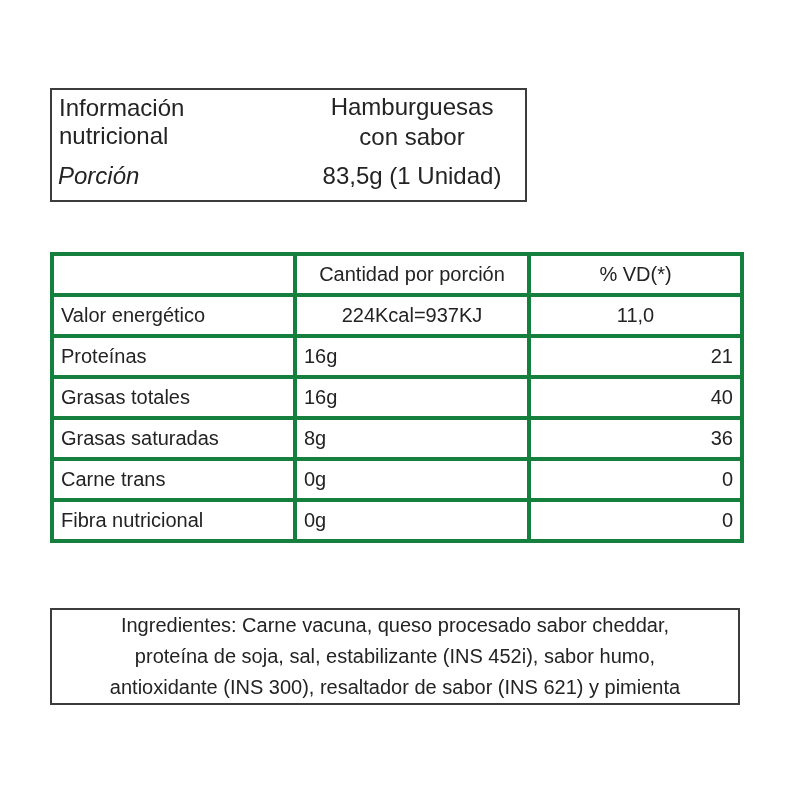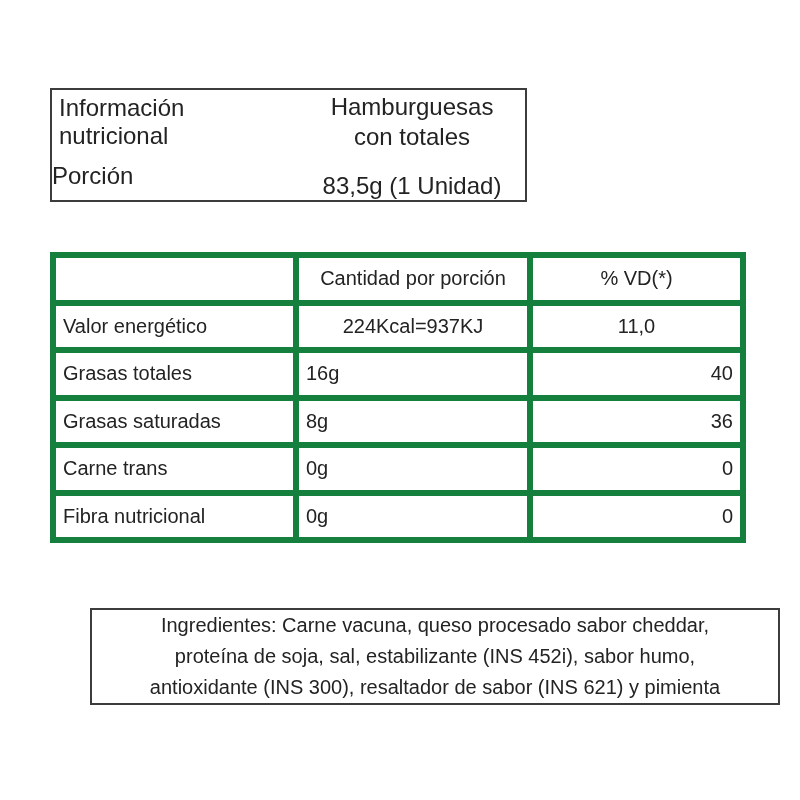--- a/index.html
+++ b/index.html
@@ -41,43 +41,45 @@
     justify-content: center;
   }
   .info-product > div {
     width: 200px;
     text-align: center;
     line-height: 30px;
   }
   .info-portion-label {
     display: flex;
     align-items: flex-end;
-    padding-left: 0;
+    padding-left: 6px;
     padding-bottom: 10px;
+    font-style: italic;
   }
   .info-portion-value {
     display: flex;
     align-items: flex-end;
     justify-content: center;
+    padding-bottom: 10px;
   }
 
   
   .nutri-table {
     position: absolute;
     left: 50px;
     top: 252px;
     width: 690px;
     height: 291px;
     border-collapse: collapse;
     table-layout: fixed;
     font-size: 20px;
     color: #232323;
   }
   .nutri-table td {
-    border: 6px solid #15803d;
+    border: 4px solid #15803d;
     padding: 0;
     height: 30px;
     overflow: hidden;
     white-space: nowrap;
   }
   .col-label  { width: 243px; }
   .col-qty    { width: 234px; }
   .col-dv     { width: 213px; }
   td.lbl      { text-align: left;  padding-left: 7px; }
   td.left     { text-align: left;  padding-left: 7px; }
@@ -93,30 +95,29 @@
     height: 97px;
     box-sizing: border-box;
     border: 2px solid #3c3c3c;
     display: flex;
     flex-direction: column;
     justify-content: space-between;
     align-items: center;
     text-align: center;
     font-size: 20px;
     line-height: 31px;
-    margin-left: 40px;
   }
 </style>
 </head>
 <body>
 
 <div class="info-box">
   <div class="info-title">Información nutricional</div>
   <div class="info-product">
-    <div>Hamburguesas con totales</div>
+    <div>Hamburguesas con sabor</div>
   </div>
   <div class="info-portion-label">Porción</div>
   <div class="info-portion-value">83,5g (1 Unidad)</div>
 </div>
 
 <table class="nutri-table">
   <colgroup>
     <col class="col-label">
       <col class="col-qty">
       <col class="col-dv">
@@ -124,20 +125,25 @@
   <tbody>
     <tr>
       <td class="lbl"></td>
       <td class="center">Cantidad por porción</td>
       <td class="center">% VD(*)</td>
     </tr>
     <tr>
       <td class="lbl">Valor energético</td>
       <td class="center">224Kcal=937KJ</td>
       <td class="center">11,0</td>
+    </tr>
+    <tr>
+      <td class="lbl">Proteínas</td>
+      <td class="left">16g</td>
+      <td class="right">21</td>
     </tr>
     <tr>
       <td class="lbl">Grasas totales</td>
       <td class="left">16g</td>
       <td class="right">40</td>
     </tr>
     <tr>
       <td class="lbl">Grasas saturadas</td>
       <td class="left">8g</td>
       <td class="right">36</td>

